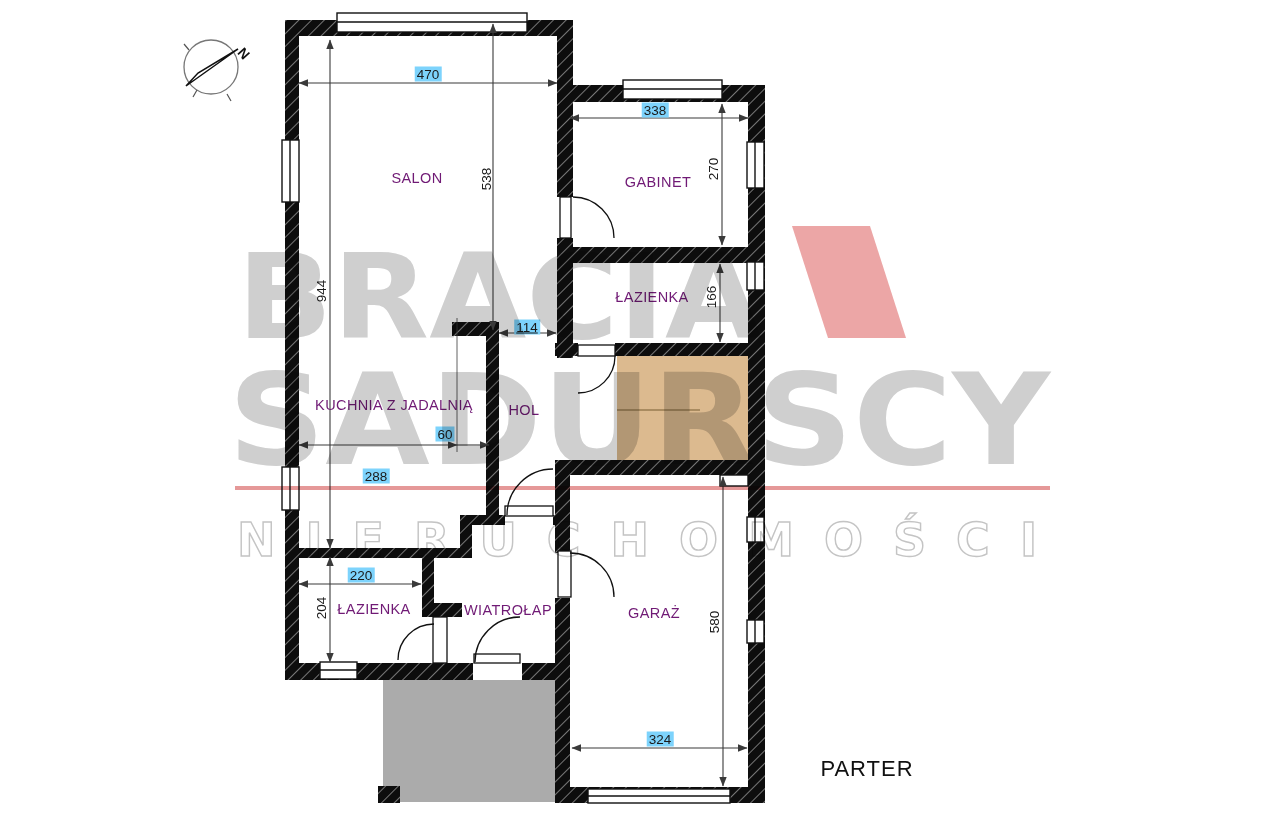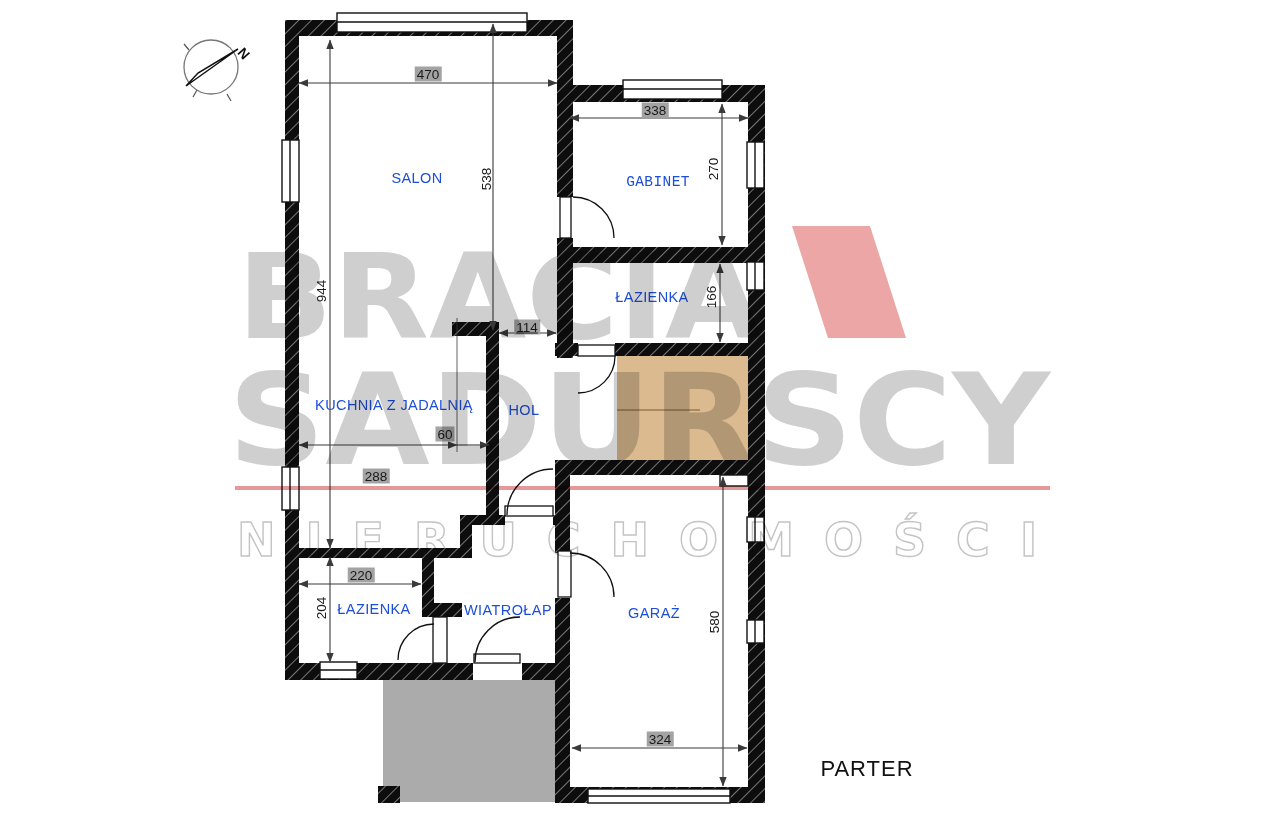--- a/index.html
+++ b/index.html
@@ -1,23 +1,23 @@
 <!DOCTYPE html>
 <html><head>
 <meta charset="utf-8">
 <style>
   html,body{margin:0;padding:0;background:#ffffff;}
   #stage{position:relative;width:1280px;height:820px;background:#ffffff;overflow:hidden;
          font-family:"Liberation Sans",sans-serif;}
   #plan-svg{position:absolute;left:0;top:0;}
   #labels-layer{position:absolute;left:0;top:0;width:1280px;height:820px;pointer-events:none;}
-  .room-label{position:absolute;transform:translate(-50%,-50%);font-size:14.5px;color:#1d4ed8;
+  .room-label{position:absolute;transform:translate(-50%,-50%);font-size:14.5px;color:#701a75;
               white-space:nowrap;letter-spacing:0.4px;}
   .dim-label{position:absolute;transform:translate(-50%,-50%);font-size:13.5px;color:#1a1a1a;
-             background:#a3a3a3;padding:0 2px;white-space:nowrap;}
+             background:#7dd3fc;padding:0 2px;white-space:nowrap;}
   .dim-label.rot{transform:translate(-50%,-50%) rotate(-90deg);background:transparent;}
   .floor-label{position:absolute;transform:translate(-50%,-50%);font-size:22px;color:#111;
                letter-spacing:1px;white-space:nowrap;}
   #watermark-svg{position:absolute;left:0;top:0;mix-blend-mode:multiply;pointer-events:none;}
   .wm-big{font-family:"DejaVu Sans",sans-serif;font-weight:800;fill:#cfcfcf;font-size:118px;}
   .wm-big2{font-size:127px;}
   .wm-outline{font-family:"DejaVu Sans",sans-serif;font-weight:600;font-size:46px;fill:none;
               stroke:#c4c4c4;stroke-width:1.4px;}
 </style>
 </head>
@@ -164,21 +164,21 @@
       <circle cx="211" cy="67" r="27" fill="none" stroke="#777" stroke-width="1.3"></circle>
       <path d="M186,86 L238,49 L198,73 Z" fill="#ffffff" stroke="#111" stroke-width="1.5"></path>
       <path d="M193,97 L197,90 M227,94 L231,101 M184,44 L189,50" stroke="#555" stroke-width="1.2"></path>
       <text x="238" y="58" transform="rotate(48 243 54)" font-size="14" font-weight="bold" fill="#111" font-family="Liberation Sans, sans-serif">N</text>
     </g>
   </svg>
 
   <div id="labels-layer">
     <div class="floor-label" style="left:867px;top:769px;">PARTER</div>
   <div class="room-label" style="left: 417px; top: 178px;">SALON</div>
-      <div class="room-label" style="left: 658px; top: 182px; font-family: Liberation Mono, monospace;">GABINET</div>
+      <div class="room-label" style="left: 658px; top: 182px;">GABINET</div>
       <div class="room-label" style="left: 652px; top: 297px;">ŁAZIENKA</div>
       <div class="room-label" style="left: 394px; top: 405px;">KUCHNIA Z JADALNIĄ</div>
       <div class="room-label" style="left: 524px; top: 410px;">HOL</div>
       <div class="room-label" style="left: 374px; top: 609px;">ŁAZIENKA</div>
       <div class="room-label" style="left: 508px; top: 610px;">WIATROŁAP</div>
       <div class="room-label" style="left: 654px; top: 613px;">GARAŻ</div>
       <div class="dim-label" style="left: 428px; top: 74px;">470</div>
       <div class="dim-label rot" style="left: 486px; top: 179px;">538</div>
       <div class="dim-label rot" style="left: 321px; top: 291px;">944</div>
       <div class="dim-label" style="left: 655px; top: 110px;">338</div>

